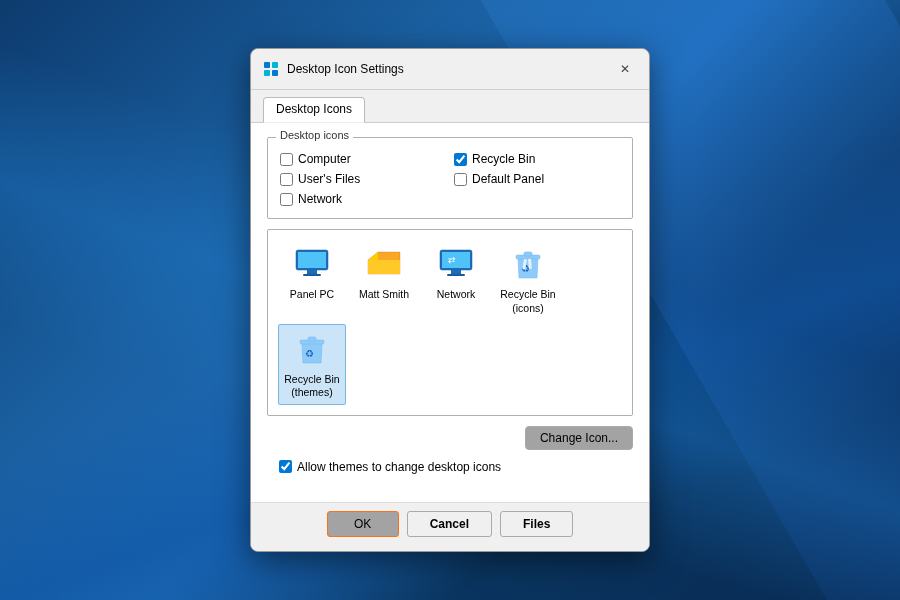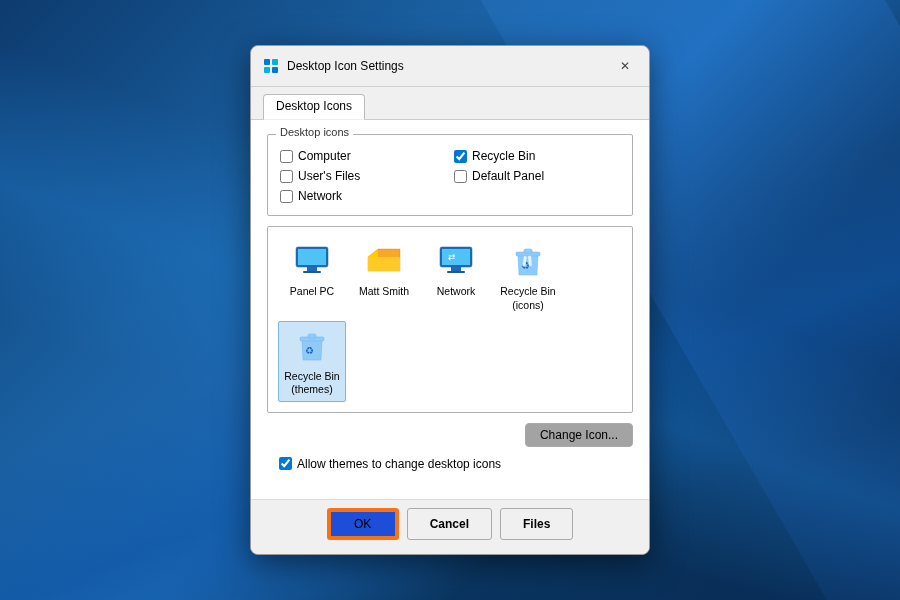--- a/index.html
+++ b/index.html
@@ -269,22 +269,22 @@
       min-width: 72px;
     }
 
     .btn-default {
       background: #f0f0f0;
       border: 1px solid #aaa;
       font-weight: bold;
     }
 
     .btn-primary {
-      background: #1d4ed8;
-      border: 4px solid #f97316;
+      background: #a3a3a3;
+      border: 1px solid #f97316;
       color: #000;
     }
   </style>
 </head>
 <body>
 
 <div class="desktop-bg"></div>
 <div class="light-beam"></div>
 
 <div class="dialog-overlay">

